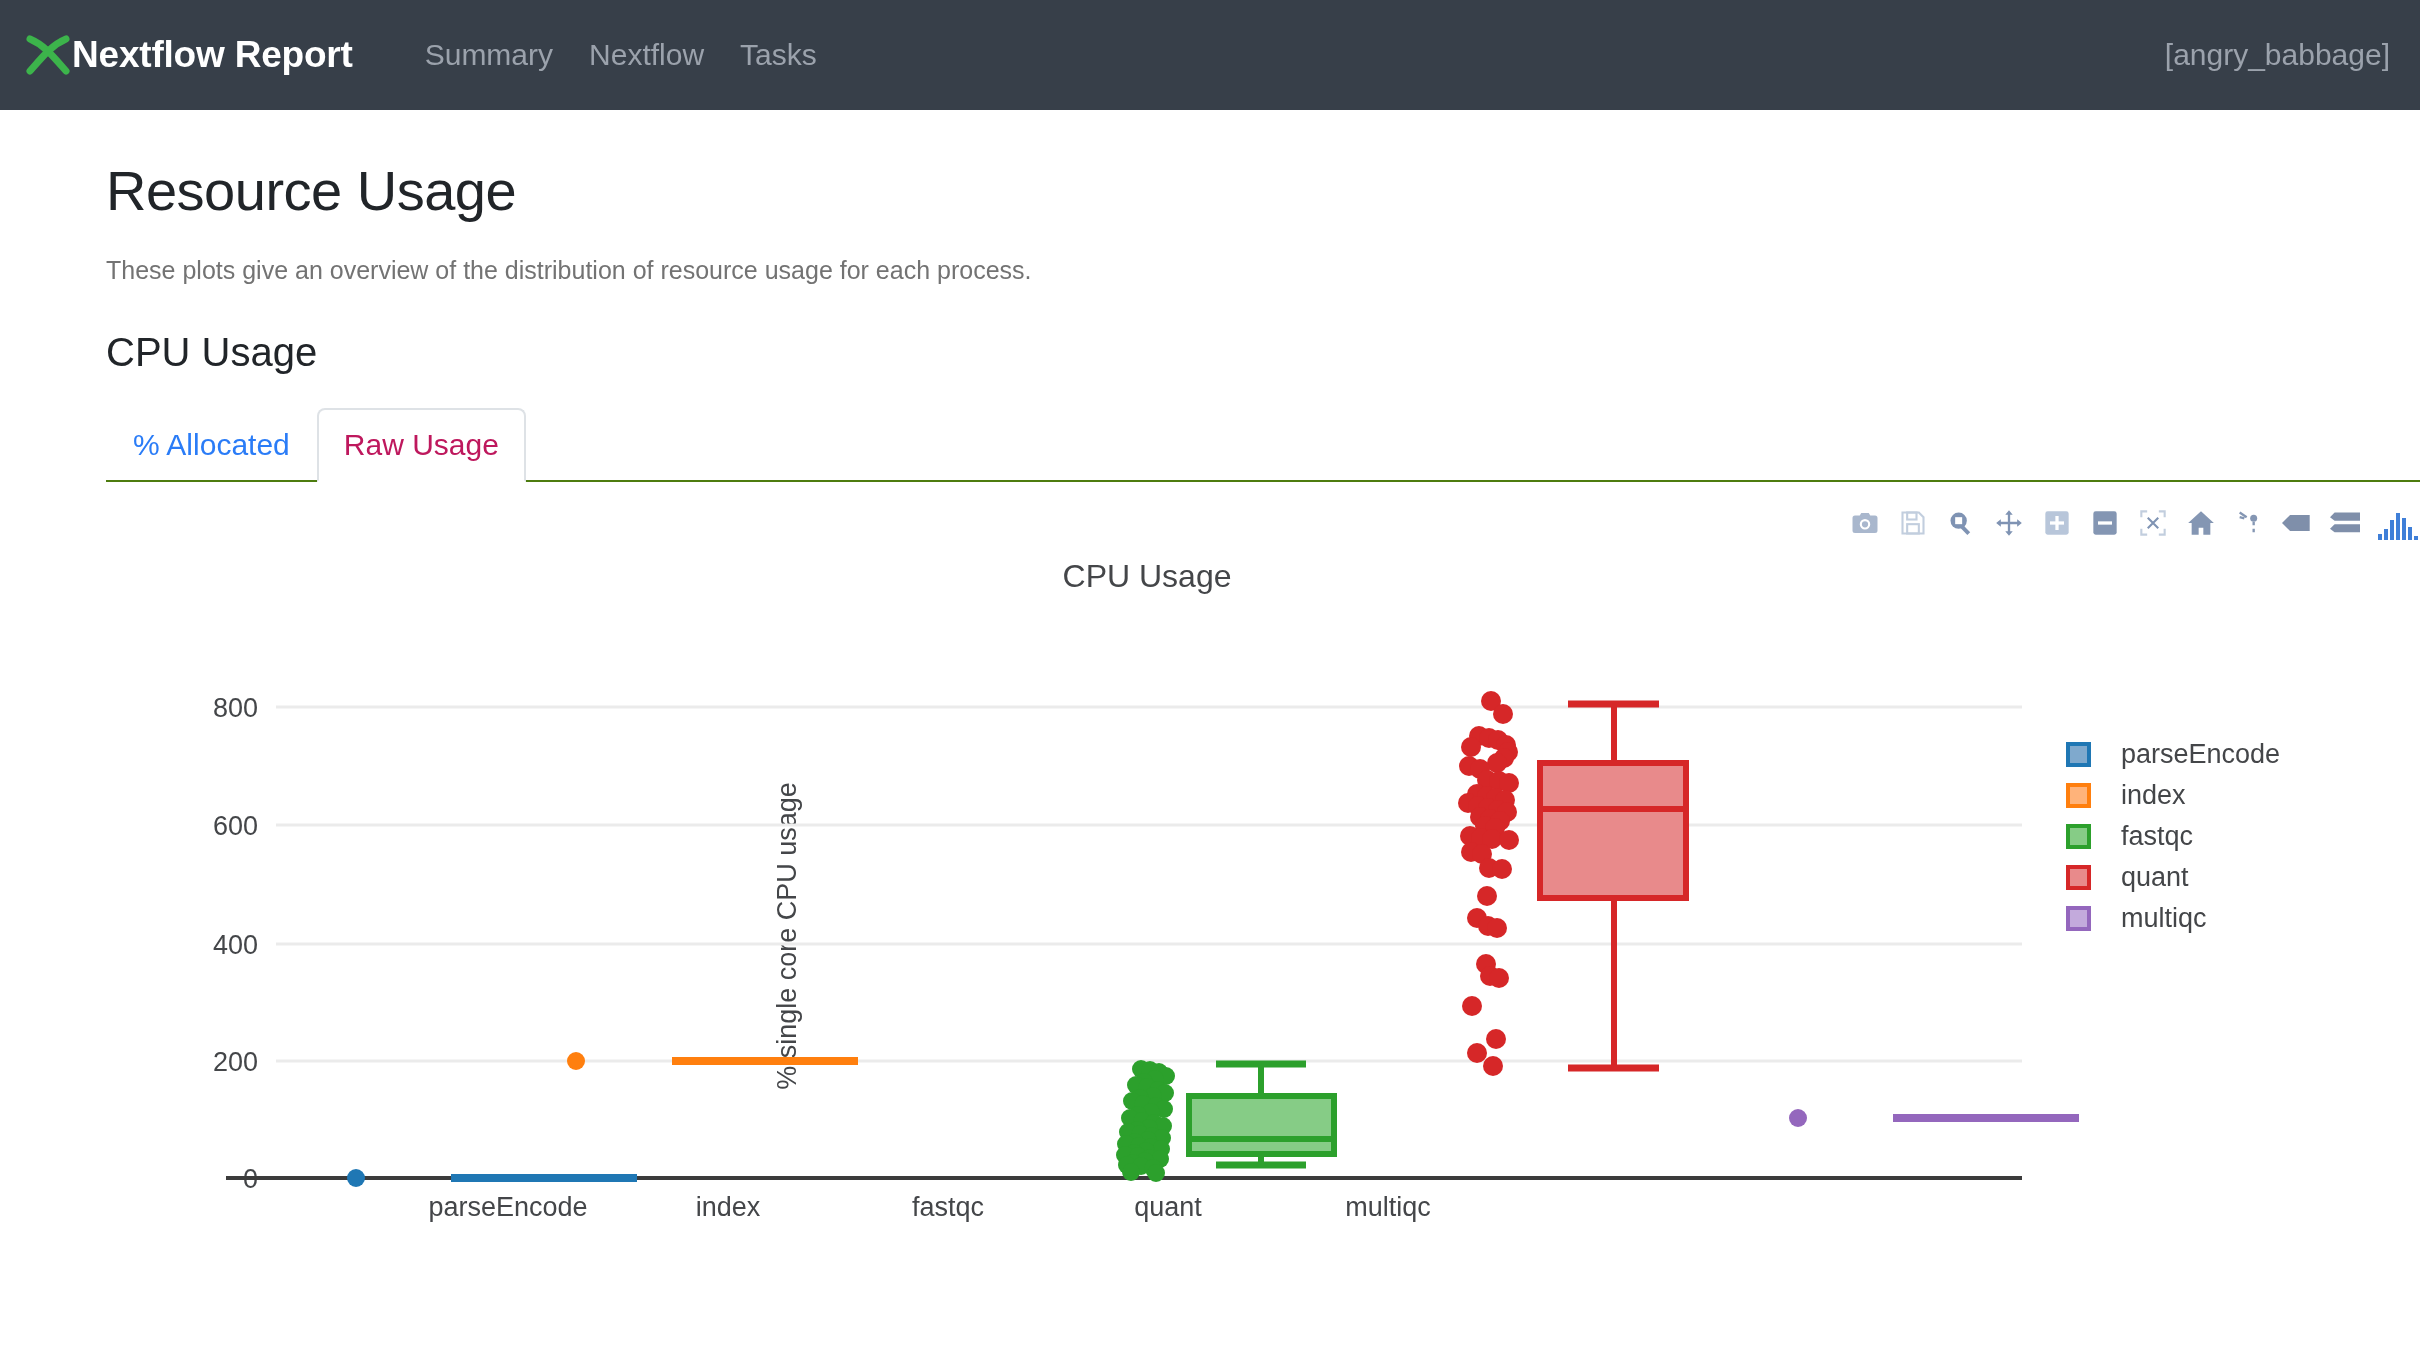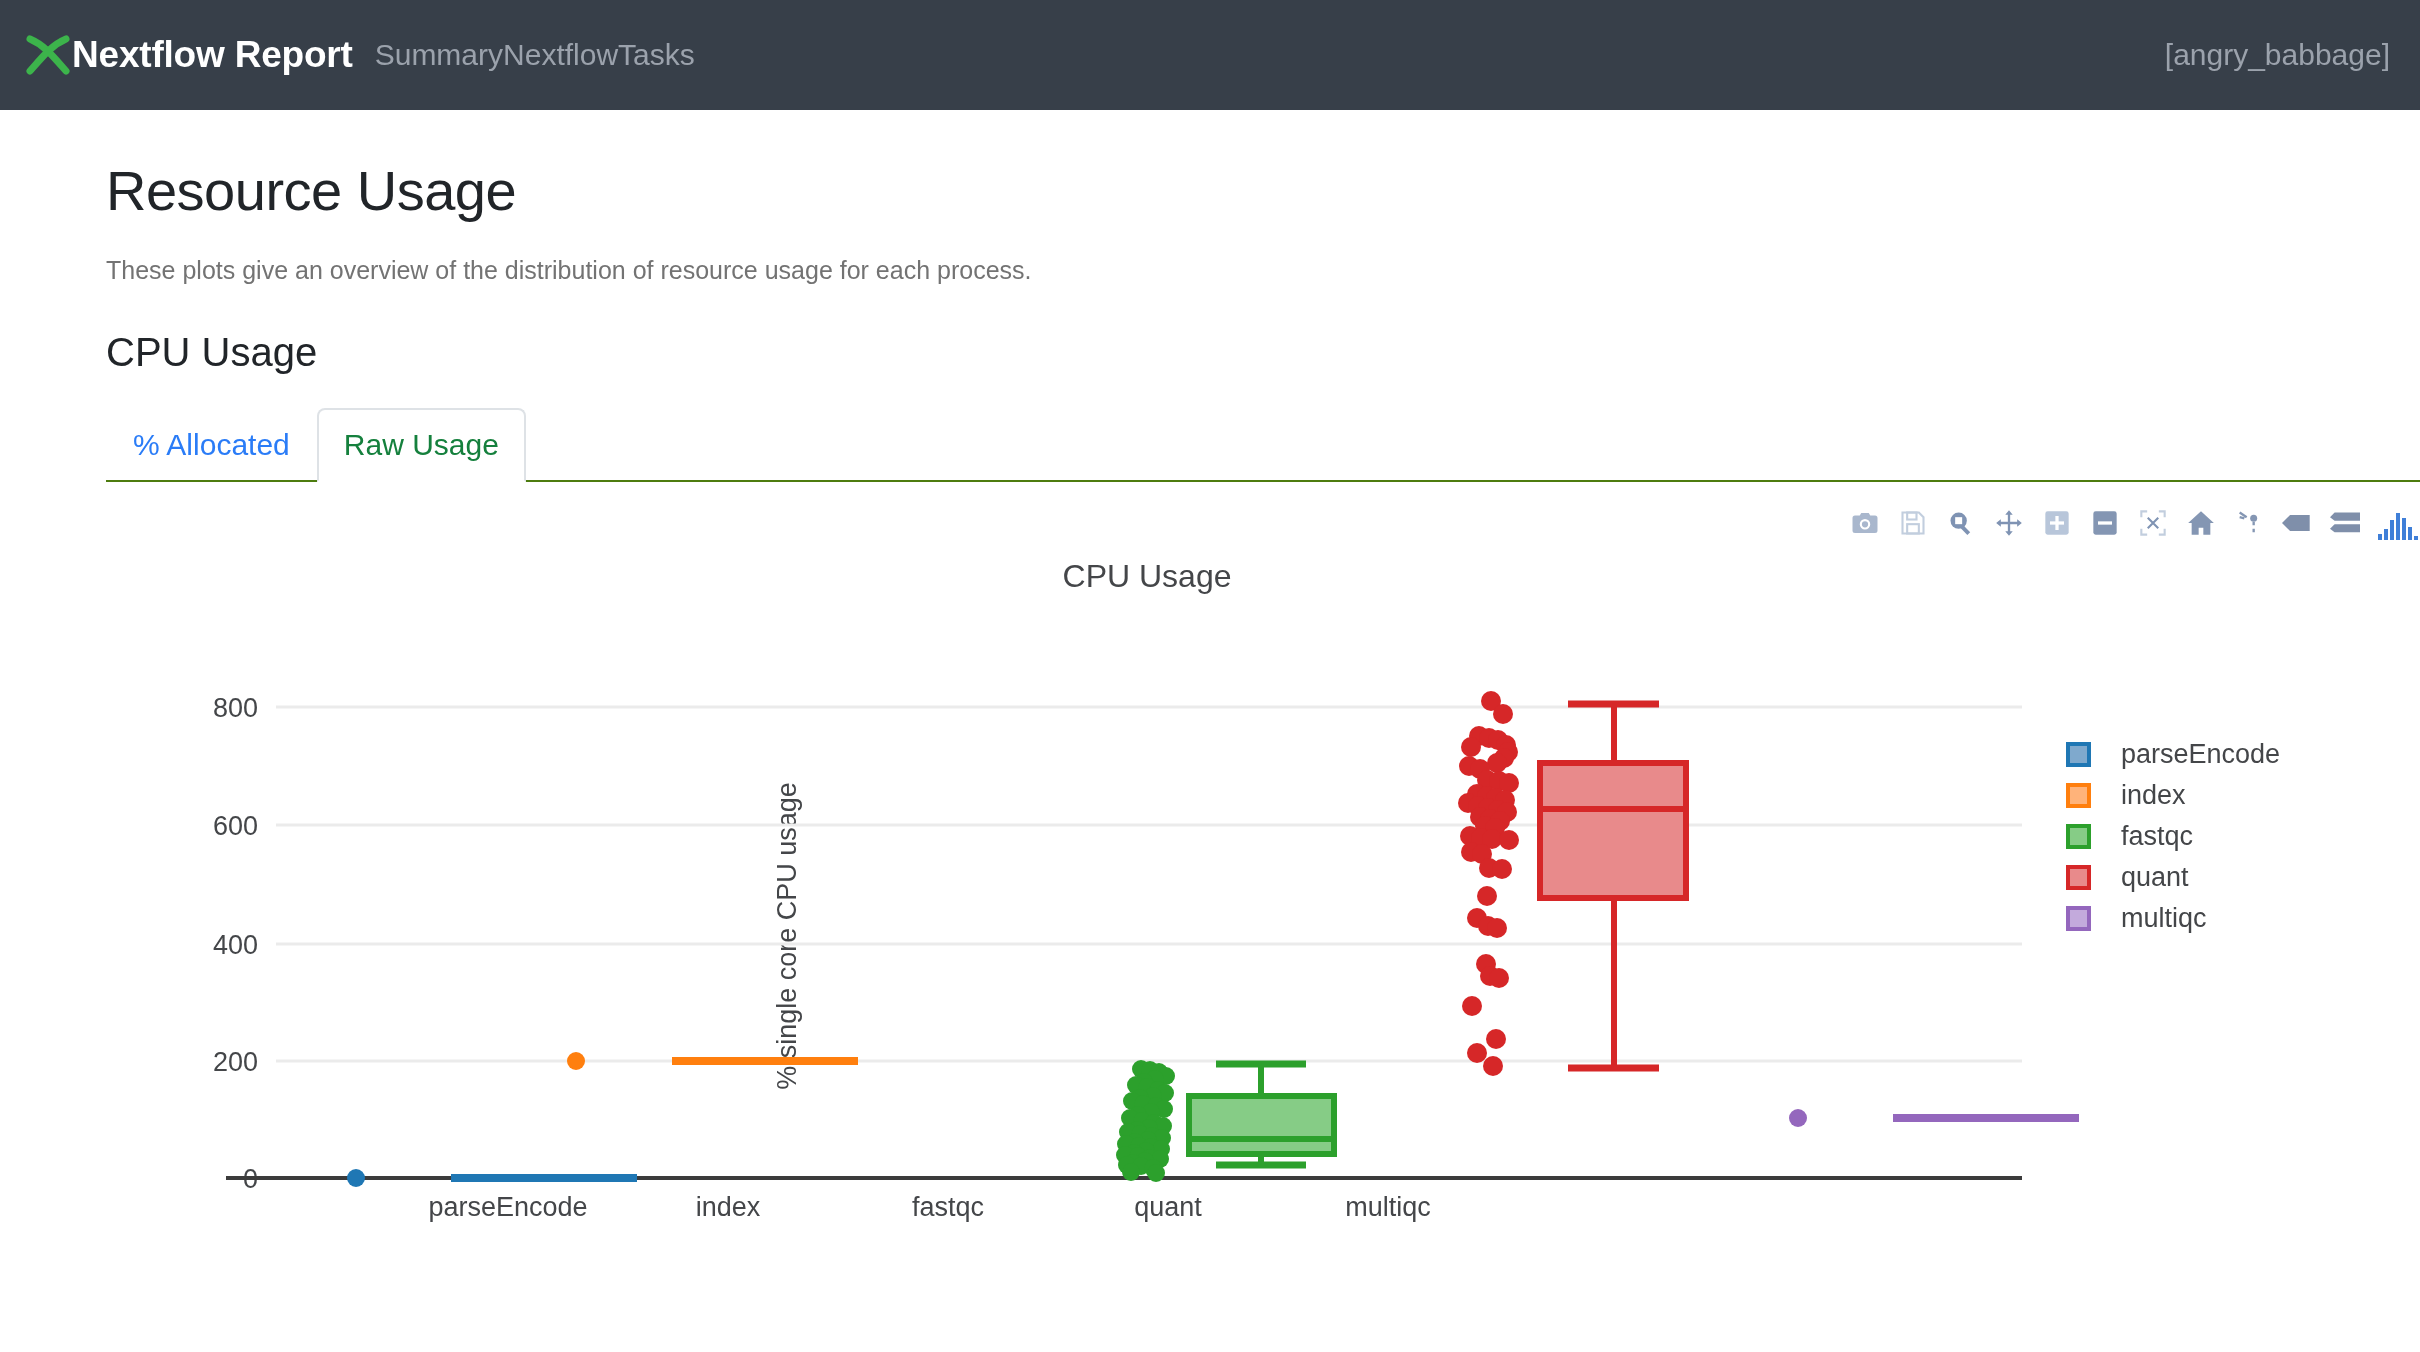--- a/index.html
+++ b/index.html
@@ -22,21 +22,21 @@
   }
   .brand-block { display: flex; align-items: center; }
   .logo-x { width: 48px; height: 48px; position: relative; display:block; }
   .brand-title {
     color: #ffffff;
     font-size: 37px;
     font-weight: 700;
     letter-spacing: -0.2px;
     white-space: nowrap;
   }
-  .nav-links { display: flex; align-items: center; margin-left: 22px; }
+  .nav-links { display: flex; align-items: center; gap: 36px; margin-left: 72px; }
   .nav-link {
     color: #9ba2ac;
     font-size: 30px;
     text-decoration: none;
     white-space: nowrap;
     cursor: pointer;
   }
   .nav-right {
     margin-left: auto;
     color: #9ba2ac;
@@ -81,21 +81,21 @@
     cursor: pointer;
     border: 2px solid transparent;
     border-radius: 8px 8px 0 0;
     margin-bottom: -2px;
     background: transparent;
     line-height: 1.2;
     white-space: nowrap;
   }
   .tab.inactive { color: #2a7cf7; }
   .tab.active {
-    color: #15803d;
+    color: #be185d;
     background: #ffffff;
     border-color: #dee2e6 #dee2e6 #ffffff;
   }
 
   
   .plot-wrap {
     position: relative;
     width: 2322px;
     height: 790px;
     margin-top: 4px;

